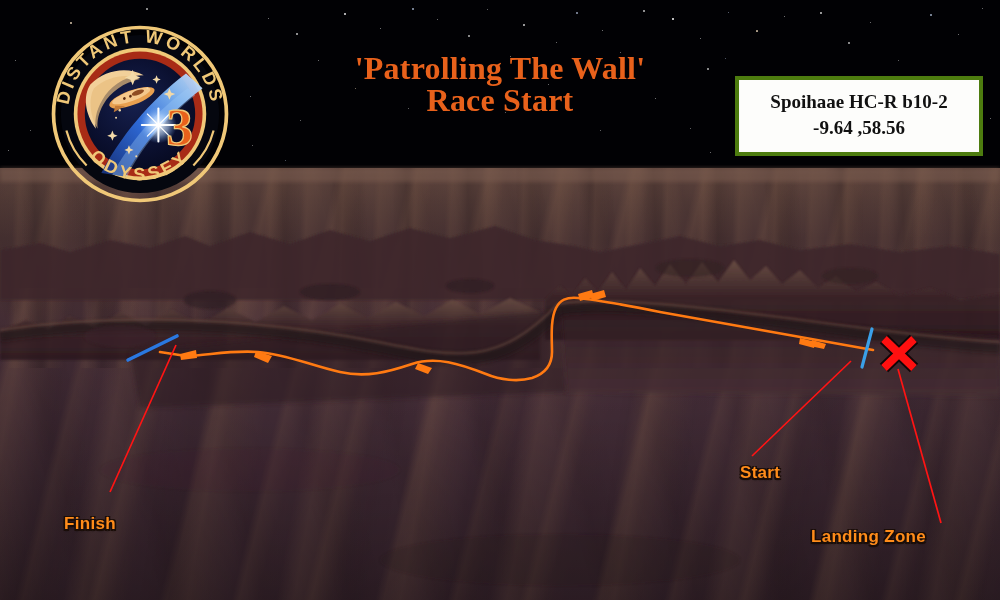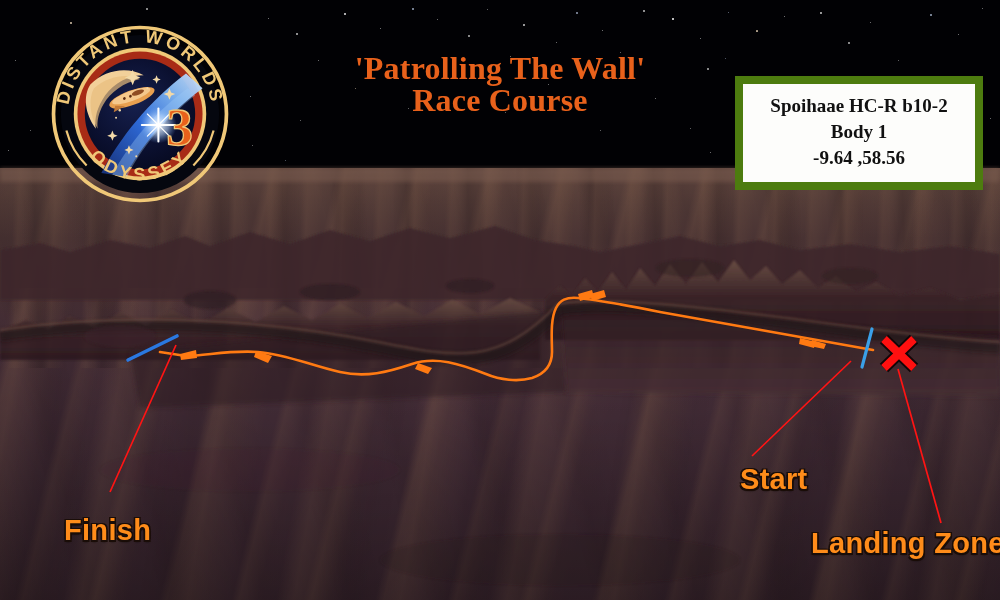--- a/index.html
+++ b/index.html
@@ -157,37 +157,37 @@
   #title .line2 { display: block; }
 
   
   #infobox {
     position: absolute;
     left: 735px;
     top: 76px;
     width: 248px;
     padding: 9px 6px 11px 6px;
     background: #fdfdfb;
-    border: 8px solid #4d7c0f;
+    border: 4px solid #4d7c0f;
     box-sizing: border-box;
     text-align: center;
     font-family: "Liberation Serif", serif;
     font-weight: bold;
     font-size: 19px;
     line-height: 26px;
     color: #111111;
   }
   #infobox .ib-line { display: block; white-space: nowrap; }
 
   
   .map-label {
     position: absolute;
     font-family: "Liberation Sans", sans-serif;
     font-weight: bold;
-    font-size: 29px;
+    font-size: 17px;
     color: #ff8c1a;
     white-space: nowrap;
     text-shadow:
       -1.5px -1.5px 0 #1a0d08,
        1.5px -1.5px 0 #1a0d08,
       -1.5px  1.5px 0 #1a0d08,
        1.5px  1.5px 0 #1a0d08,
        0px    2px   2px rgba(0,0,0,0.7);
     letter-spacing: 0.3px;
   }
@@ -449,26 +449,25 @@
     <text font-family="Liberation Sans, sans-serif" font-size="19.5" font-weight="bold" fill="#f0c878" letter-spacing="3.6">
       <textPath href="#arcTop" startOffset="50%" text-anchor="middle">DISTANT WORLDS</textPath>
     </text>
     <text font-family="Liberation Sans, sans-serif" font-size="19.5" font-weight="bold" fill="#f0c878" letter-spacing="4.2">
       <textPath href="#arcBot" startOffset="50%" text-anchor="middle">ODYSSEY</textPath>
     </text>
   </svg>
 
   <div id="title">
     <span>'Patrolling The Wall'</span>
-    <span class="line2">Race Course</span>
+    <span class="line2">Race Start</span>
   </div>
 
   <div id="infobox">
     <span class="ib-line">Spoihaae HC-R b10-2</span>
-    <span class="ib-line">Body 1</span>
     <span class="ib-line">-9.64 ,58.56</span>
   </div>
 
   <div class="map-label" id="label-finish">Finish</div>
   <div class="map-label" id="label-start">Start</div>
   <div class="map-label" id="label-lz">Landing Zone</div>
 
 </div>
 
 </body></html>

